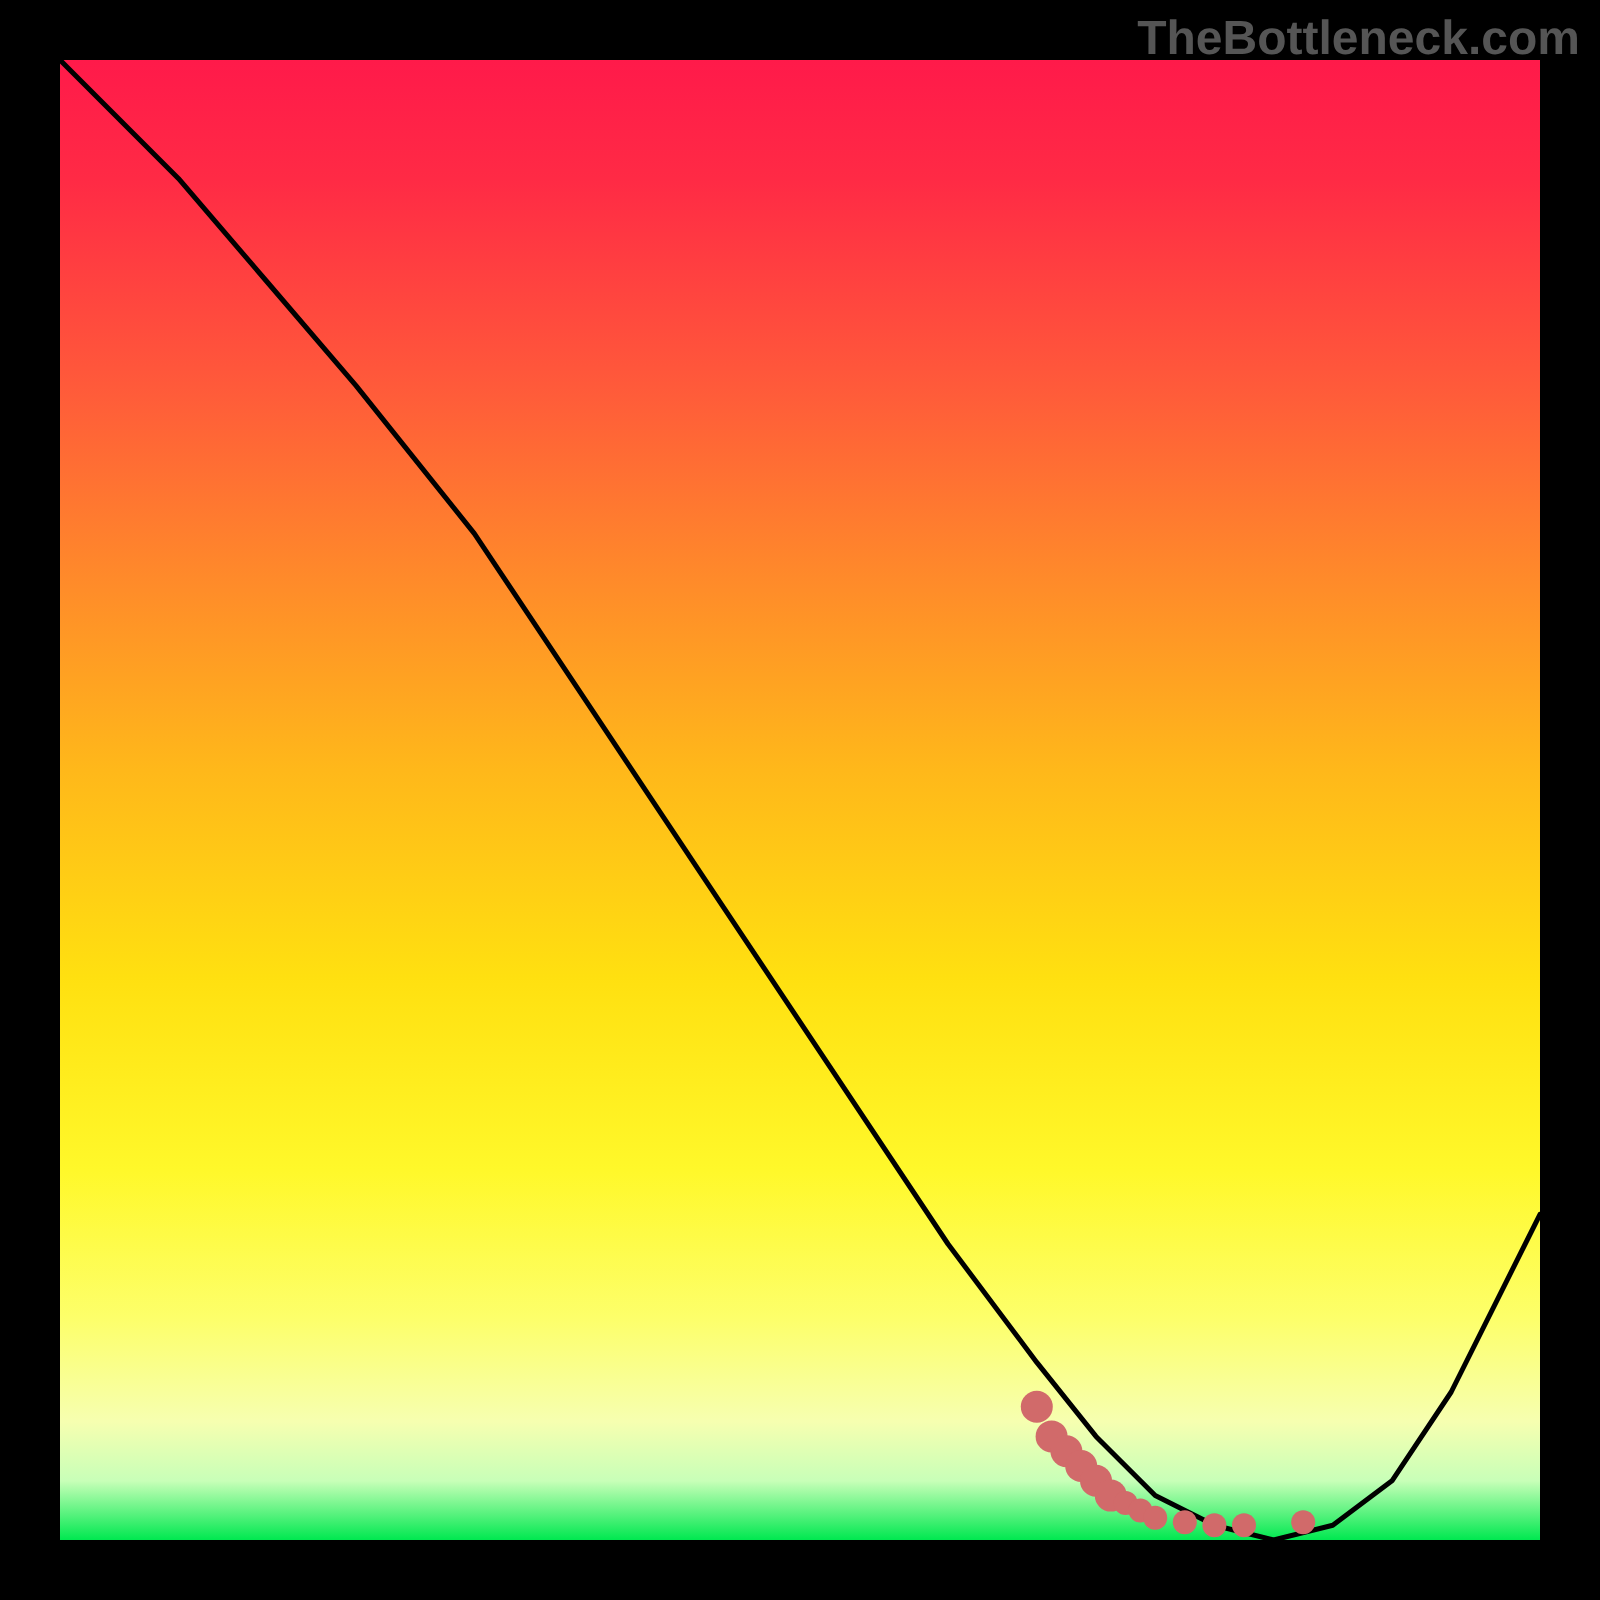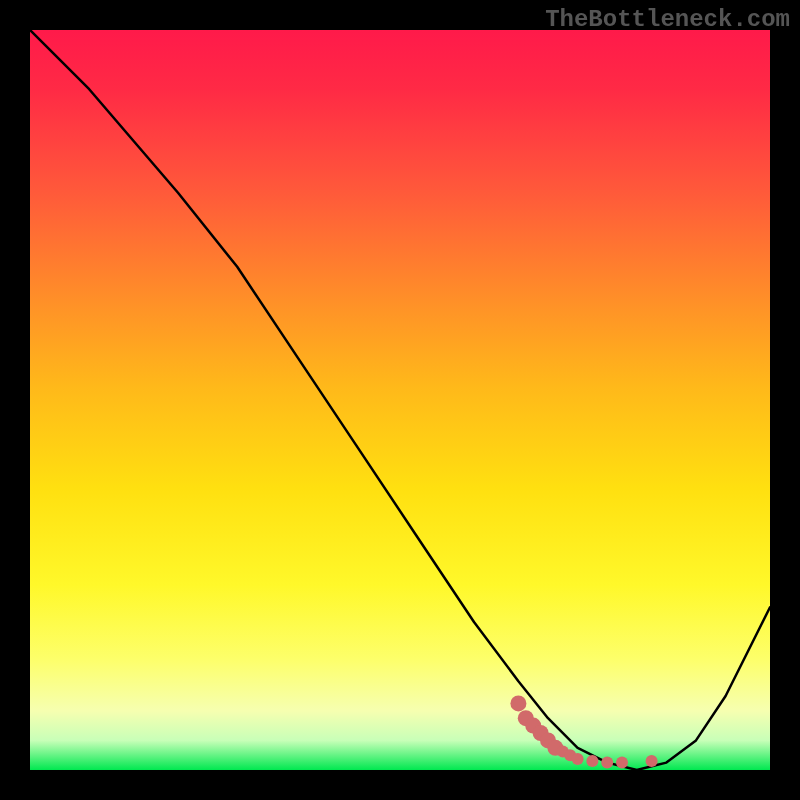--- a/index.html
+++ b/index.html
@@ -7,21 +7,21 @@
   .chart-container {
     position: relative;
     width: 800px;
     height: 800px;
     background: #000;
   }
   .watermark {
     position: absolute;
     top: 6px;
     right: 10px;
-    font-family: Liberation Mono, monospace;
+    font-family: Liberation Sans, sans-serif;
     font-size: 24px;
     font-weight: bold;
     color: #555;
     z-index: 10;
   }
   .plot-area {
     position: absolute;
     left: 30px;
     top: 30px;
     width: 740px;

